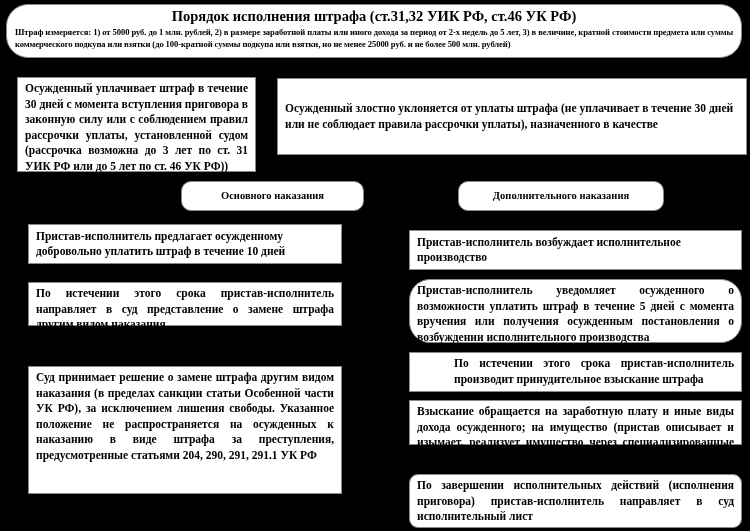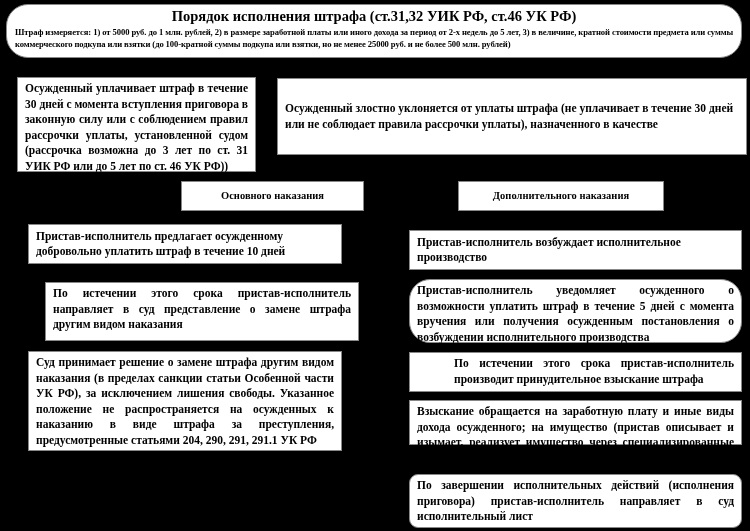--- a/index.html
+++ b/index.html
@@ -3,21 +3,21 @@
 <meta charset="utf-8">
 <style>
   html, body { margin:0; padding:0; }
   body { width:750px; height:531px; background:#000; position:relative; overflow:hidden;
          font-family:"Liberation Serif","DejaVu Serif",serif; color:#000; }
   .box { position:absolute; background:#fff; border:1px solid #888; box-sizing:border-box; font-weight:bold; }
   .title-box { left:6px; top:4px; width:736px; height:54px; padding:2px 8px; text-align:center;border-radius:22px; }
   .title { font-size:14.5px; line-height:19px; }
   .subtitle { font-size:8.6px; line-height:12px; text-align:justify; text-align-last:left; letter-spacing:-0.1px; }
   .t11 { font-size:11.5px; line-height:15.5px; }
-  .t10 { font-size:10.5px; line-height:14px; }
+  .t10 { font-size:10.5px; line-height:14px;border-radius:10px; }
   .j { text-align:justify; }
   .c { text-align:left; display:flex; align-items:center; justify-content:center; }
   .pad { padding:3px 7px; }
 </style>
 </head>
 <body>
 
 <div class="box title-box">
   <div class="title">Порядок исполнения штрафа (ст.31,32 УИК РФ, ст.46 УК РФ)</div>
   <div class="subtitle">Штраф измеряется: 1) от 5000 руб. до 1 млн. рублей, 2) в размере заработной платы или иного дохода за период от 2-х недель до 5 лет, 3) в величине, кратной стоимости предмета или суммы коммерческого подкупа или взятки (до 100-кратной суммы подкупа или взятки, но не менее 25000 руб. и не более 500 млн. рублей)</div>
@@ -26,23 +26,23 @@
 <div class="box t11 j pad" style="left:17px;top:77px;width:239px;height:95px;">Осужденный уплачивает штраф в течение 30 дней с момента вступления приговора в законную силу или с соблюдением правил рассрочки уплаты, установленной судом (рассрочка возможна до 3 лет по ст. 31 УИК РФ или до 5 лет по ст. 46 УК РФ))</div>
 
 <div class="box t11 c pad" style="left:277px;top:78px;width:470px;height:77px;">Осужденный злостно уклоняется от уплаты штрафа (не уплачивает в течение 30 дней или не соблюдает правила рассрочки уплаты), назначенного в качестве</div>
 
 <div class="box t10 c" style="left:181px;top:181px;width:183px;height:30px;">Основного наказания</div>
 
 <div class="box t10 c" style="left:458px;top:181px;width:206px;height:30px;">Дополнительного наказания</div>
 
 <div class="box t11 c pad" style="left:28px;top:224px;width:314px;height:40px;">Пристав-исполнитель предлагает осужденному добровольно уплатить штраф в течение 10 дней</div>
 
-<div class="box t11 j pad" style="left:28px;top:282px;width:314px;height:59px;margin-left:17px;">По истечении этого срока пристав-исполнитель направляет в суд представление о замене штрафа другим видом наказания</div>
+<div class="box t11 j pad" style="left:28px;top:282px;width:314px;height:44px;">По истечении этого срока пристав-исполнитель направляет в суд представление о замене штрафа другим видом наказания</div>
 
-<div class="box t11 j pad" style="left:28px;top:351px;width:314px;height:100px;">Суд принимает решение о замене штрафа другим видом наказания (в пределах санкции статьи Особенной части УК РФ), за исключением лишения свободы. Указанное положение не распространяется на осужденных к наказанию в виде штрафа за преступления, предусмотренные статьями 204, 290, 291, 291.1 УК РФ</div>
+<div class="box t11 j pad" style="left:28px;top:366px;width:314px;height:128px;">Суд принимает решение о замене штрафа другим видом наказания (в пределах санкции статьи Особенной части УК РФ), за исключением лишения свободы. Указанное положение не распространяется на осужденных к наказанию в виде штрафа за преступления, предусмотренные статьями 204, 290, 291, 291.1 УК РФ</div>
 
 <div class="box t11 c pad" style="left:409px;top:230px;width:333px;height:40px;">Пристав-исполнитель возбуждает исполнительное производство</div>
 
 <div class="box t11 j pad" style="left:409px;top:279px;width:333px;height:64px;border-radius:21px;">Пристав-исполнитель уведомляет осужденного о возможности уплатить штраф в течение 5 дней с момента вручения или получения осужденным постановления о возбуждении исполнительного производства</div>
 
 <div class="box t11 j pad" style="left:409px;top:352px;width:333px;height:40px;padding-left:44px;">По истечении этого срока пристав-исполнитель производит принудительное взыскание штрафа</div>
 
 <div class="box t11 j pad" style="left:409px;top:400px;width:333px;height:45px;">Взыскание обращается на заработную плату и иные виды дохода осужденного; на имущество (пристав описывает и изымает, реализует имущество через специализированные организации</div>
 
 <div class="box t11 j pad" style="left:409px;top:474px;width:333px;height:54px;border-radius:9px;">По завершении исполнительных действий (исполнения приговора) пристав-исполнитель направляет в суд исполнительный лист</div>

